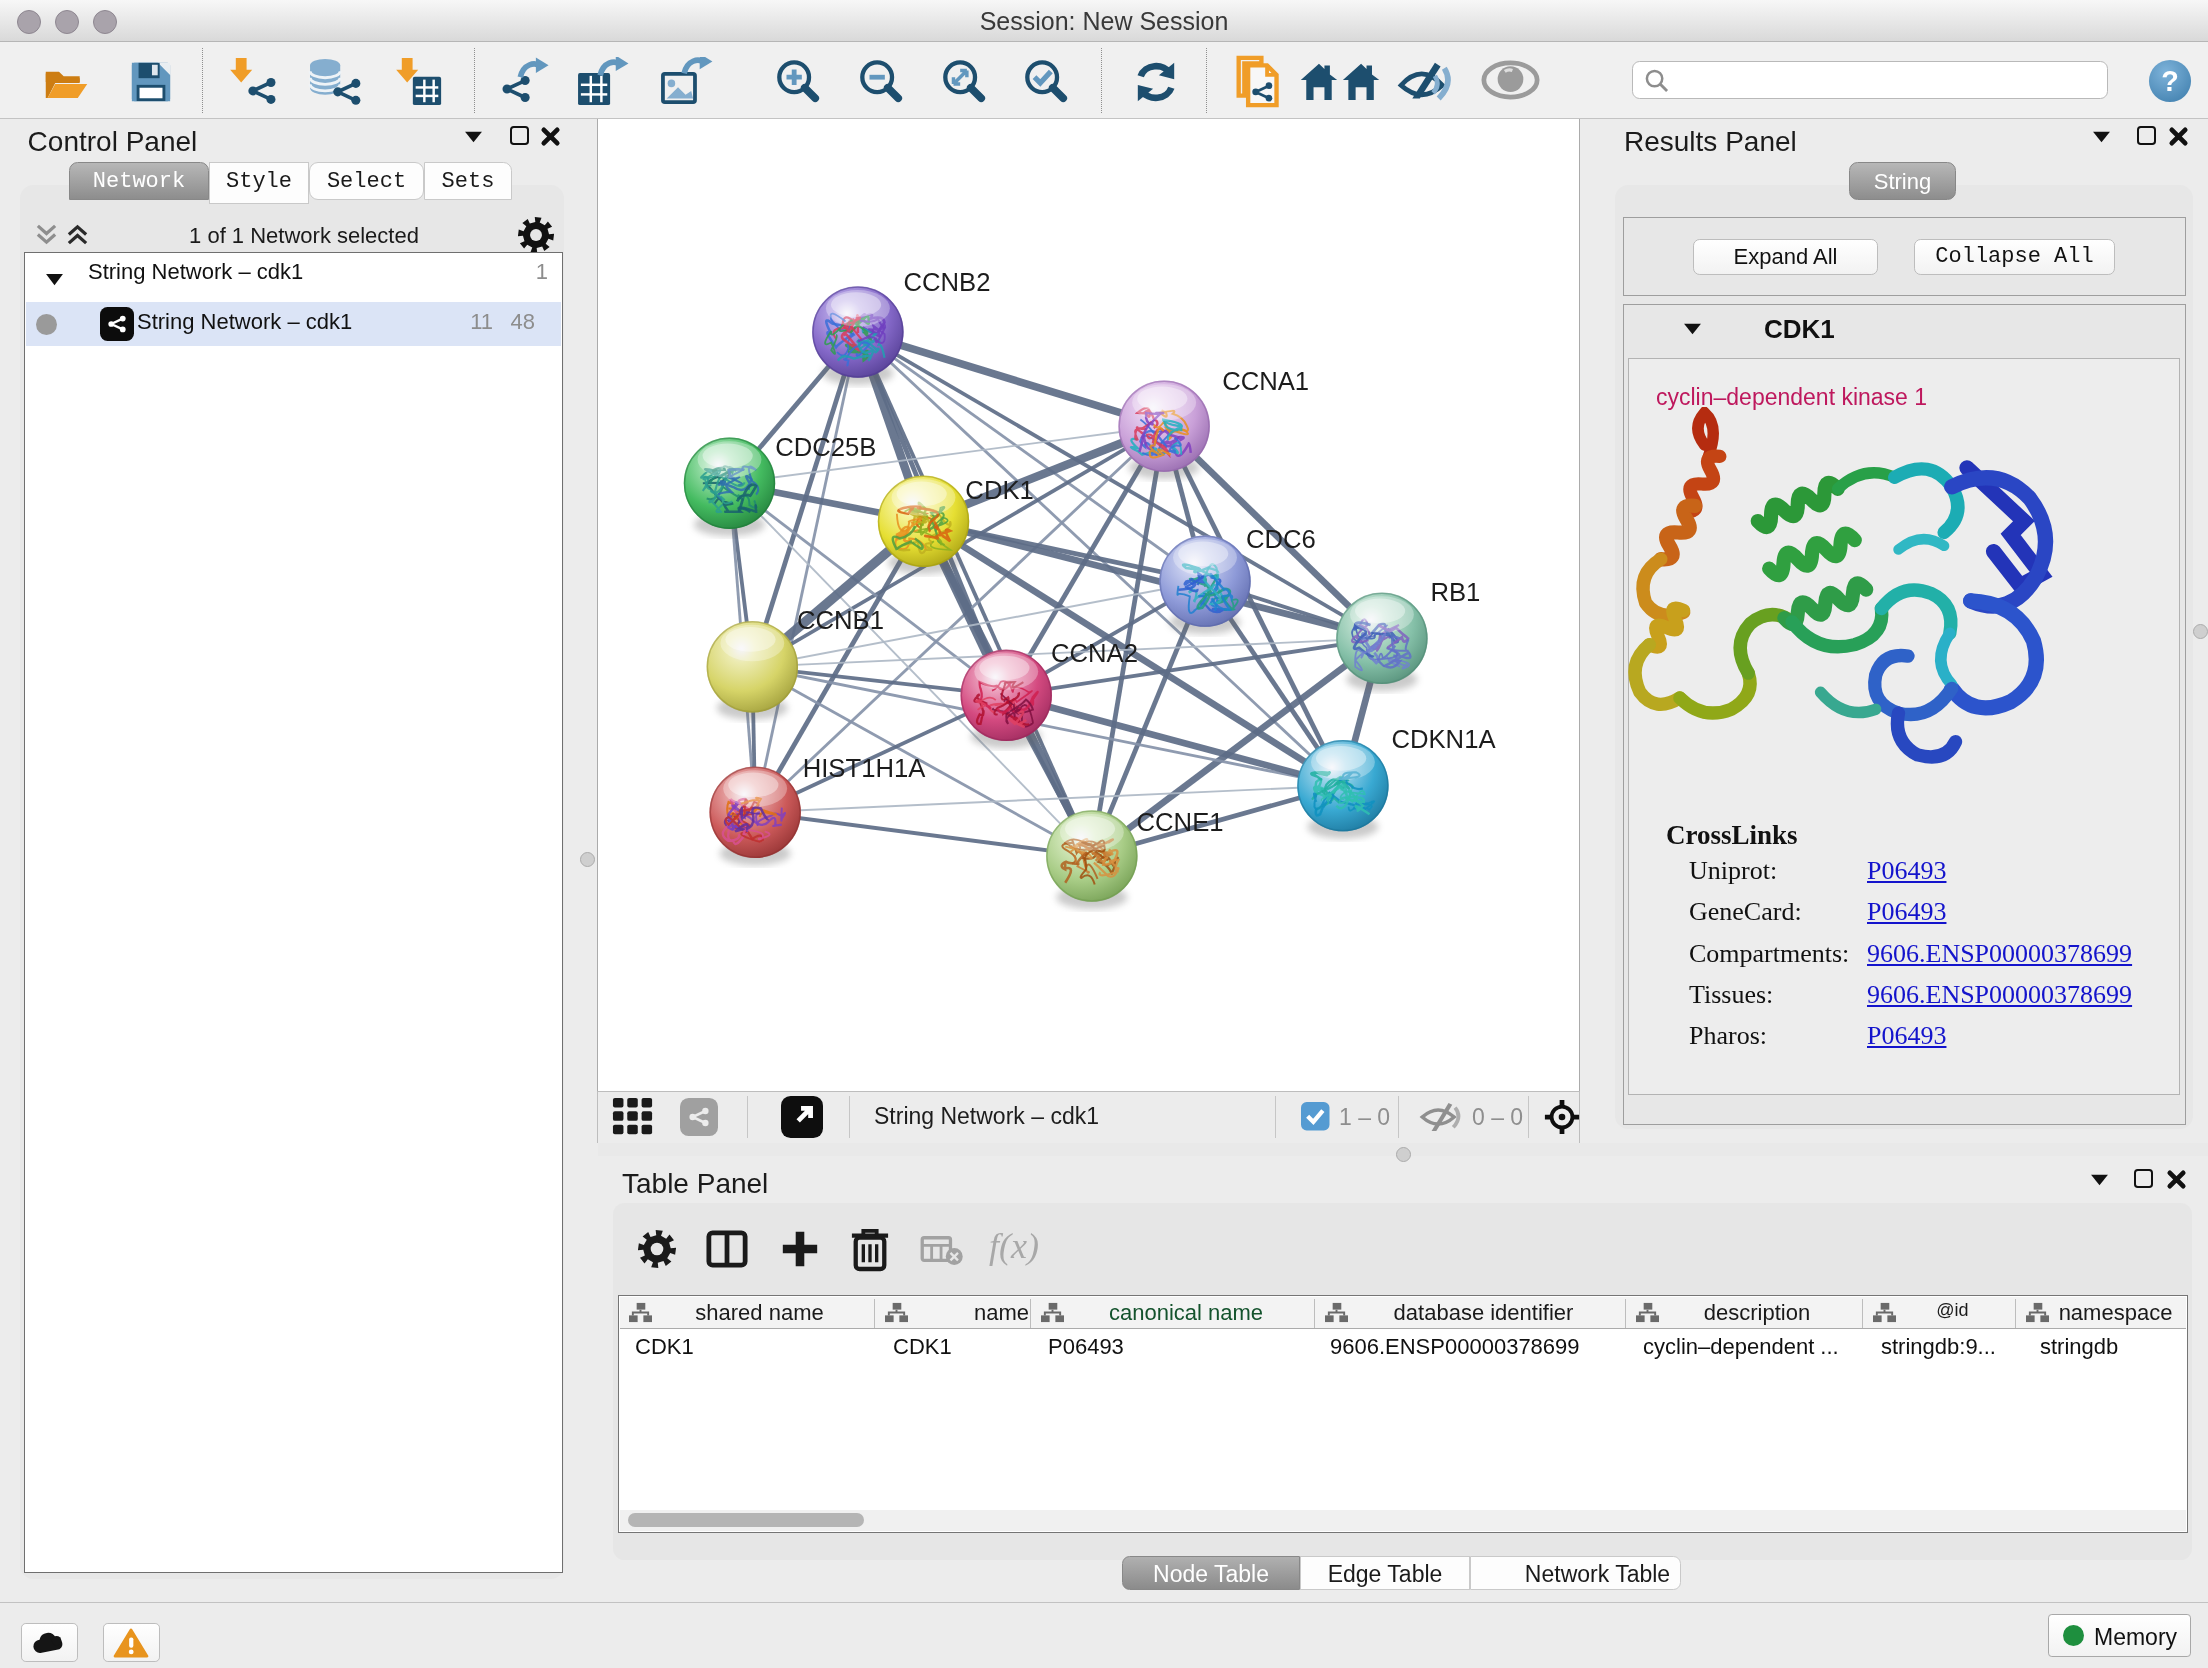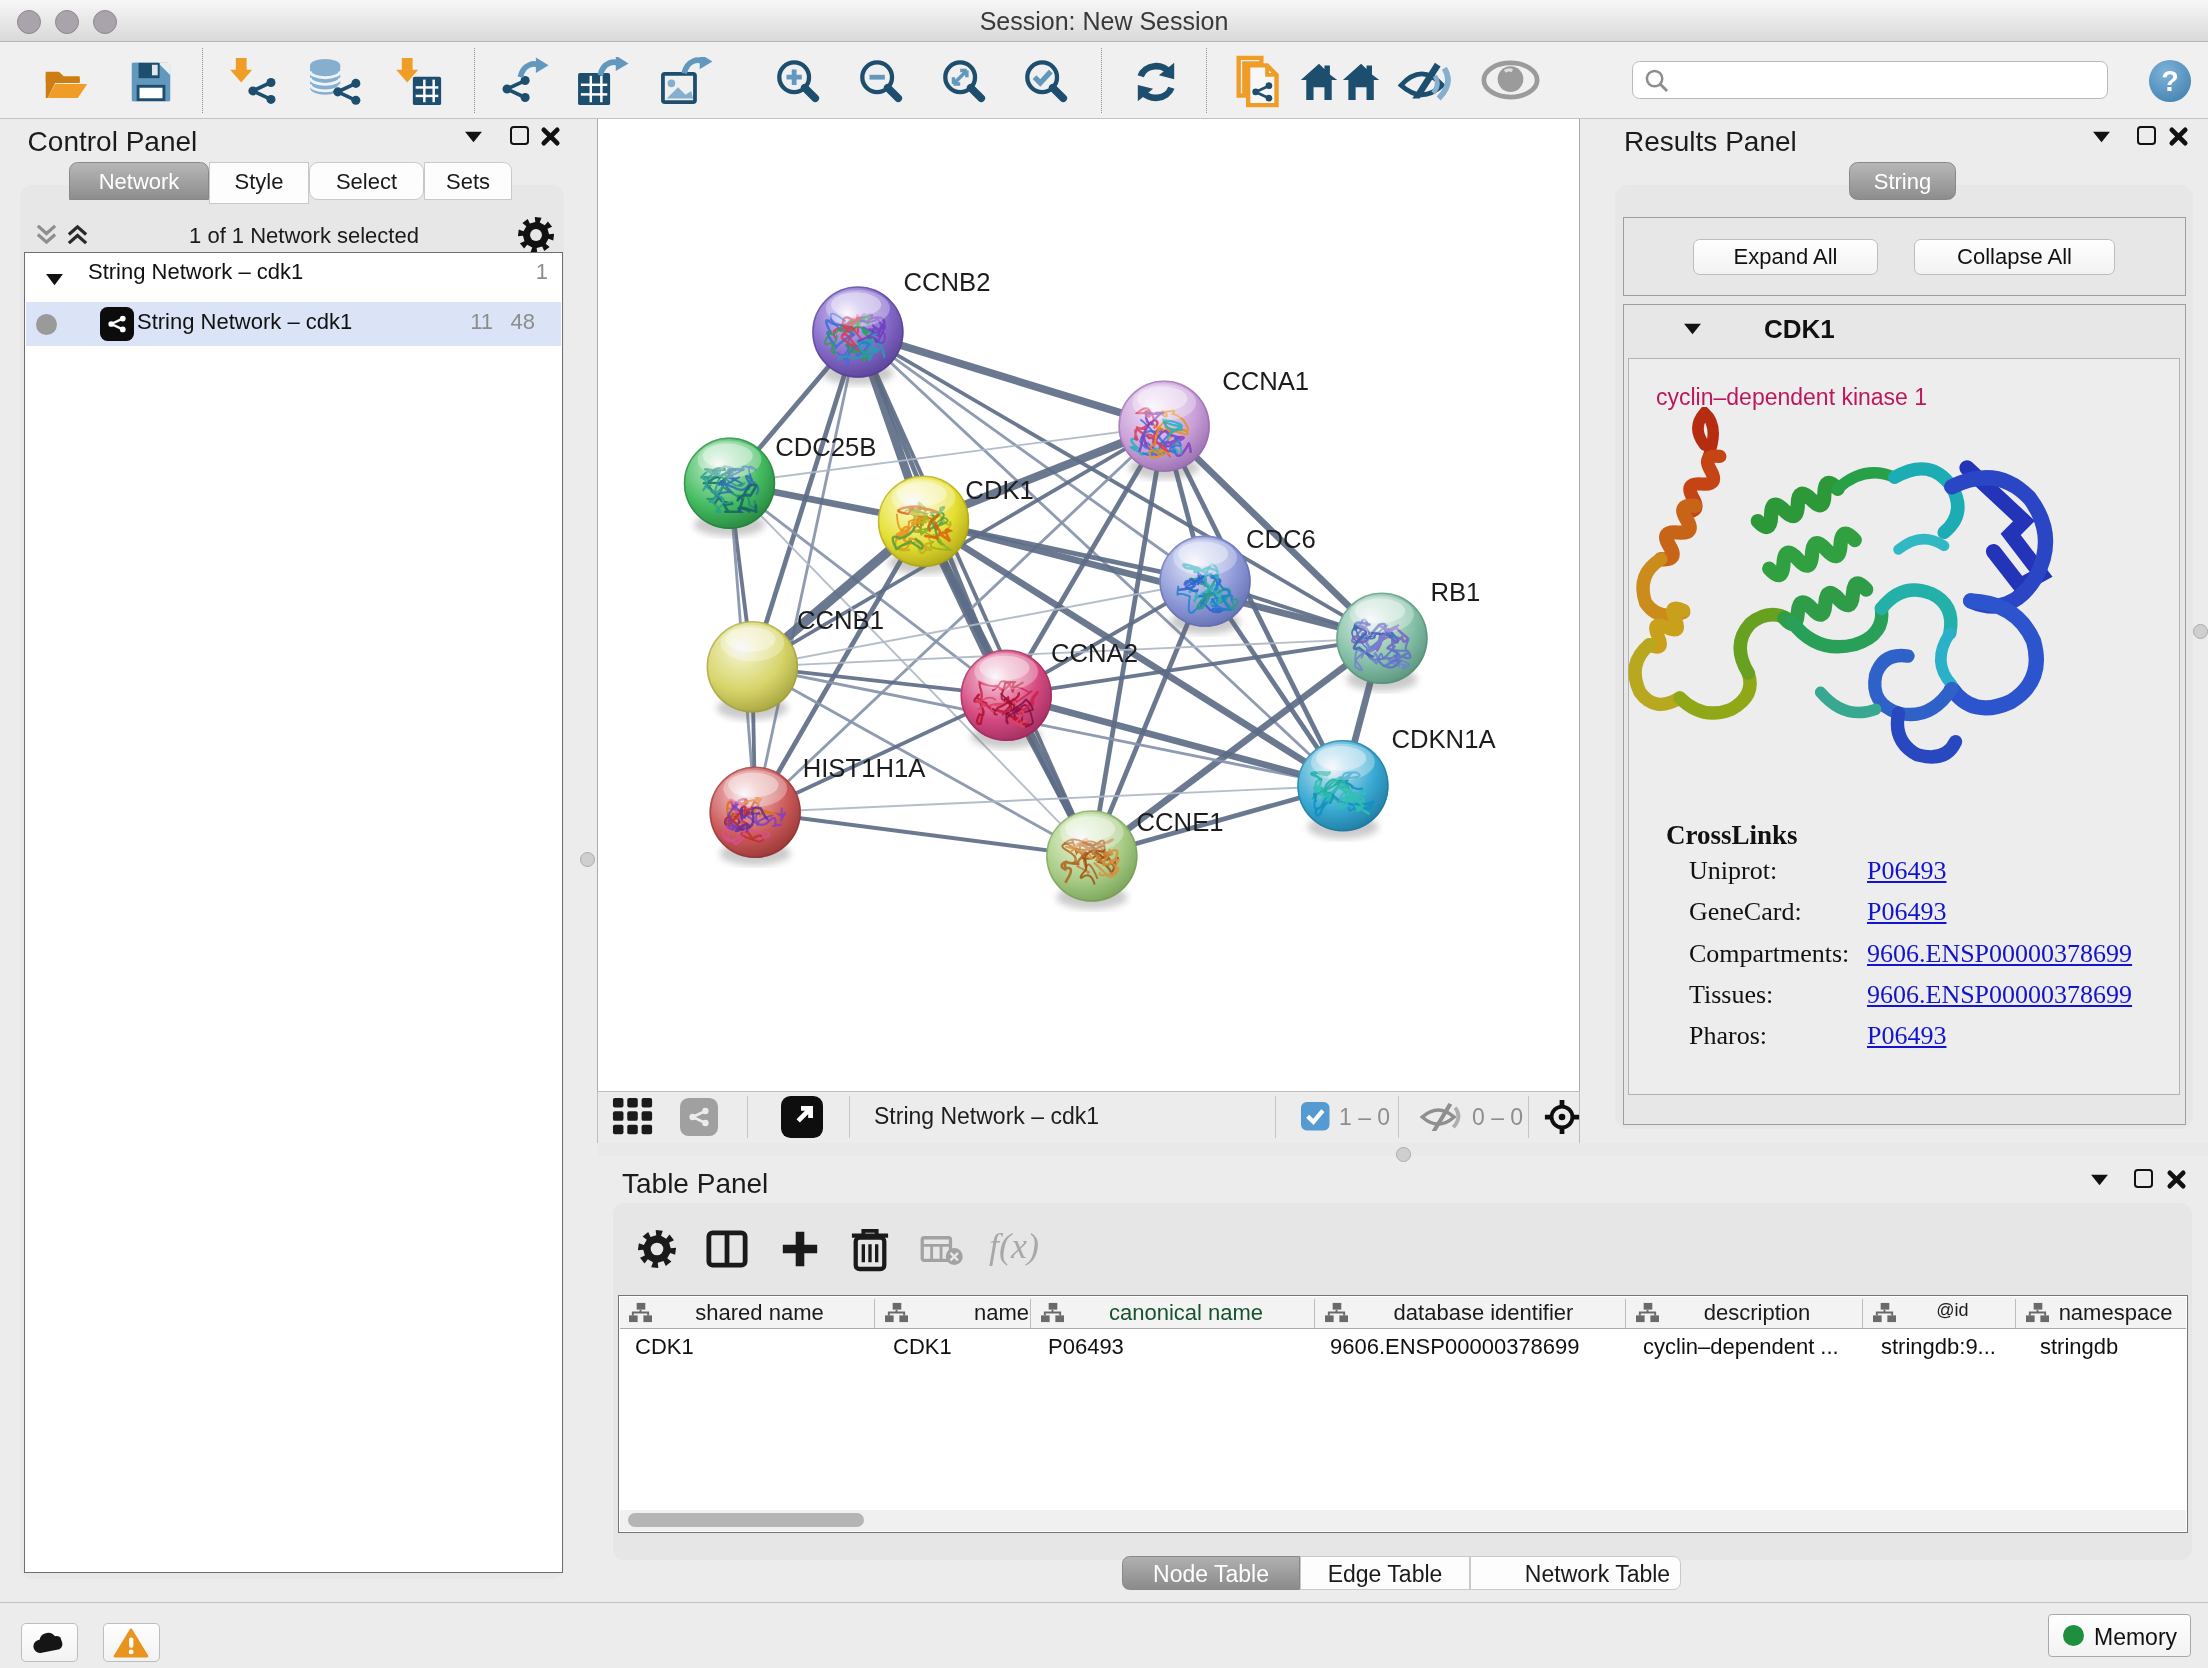--- a/index.html
+++ b/index.html
@@ -1,21 +1,21 @@
 <!DOCTYPE html>
 <html style="font-size:15px"><head><meta charset="utf-8">
 <style>
 html,body{margin:0;padding:0;}
 body{width:2208px;height:1668px;position:relative;overflow:hidden;background:#ececec;
  font-family:"Liberation Sans",sans-serif;-webkit-font-smoothing:antialiased;}
 .abs{position:absolute;}
 .tl{position:absolute;border-radius:50%;width:24px;height:24px;background:#a9a3ab;border:1.4px solid #8e8791;box-sizing:border-box;}
 .panel-title{font-size:28px;color:#1b1b1b;}
 .tab{position:absolute;box-sizing:border-box;text-align:center;font-size:22px;color:#1a1a1a;
- background:#fdfdfd;border:1px solid #c9c9c9;}
+ background:#fdfdfd;border:1px solid #c9c9c9;font-family:Liberation Mono, monospace;}
 .tabsel{background:linear-gradient(#b7b7b7,#8d8d8d);color:#fff;border:1px solid #888;}
 .btn{position:absolute;box-sizing:border-box;background:linear-gradient(#ffffff,#f2f2f2);border:1.4px solid #bdbdbd;border-radius:6.7px;text-align:center;}
 svg{display:block}
 .serif{font-family:"Liberation Serif",serif;}
 </style></head>
 <body>
 
 <div class="abs" style="left:0;top:0;width:2208px;height:41px;background:linear-gradient(#f7f7f7,#d9d9d9);border-bottom:1px solid #b6b6b6;"></div>
 <div class="tl" style="left:17px;top:9.5px;"></div>
 <div class="tl" style="left:55px;top:9.5px;"></div>
@@ -592,21 +592,21 @@
 <div class="abs" style="left:2137px;top:126px;width:19px;height:19px;border:2.9px solid #111;border-radius:3.8px;box-sizing:border-box;"></div>
 <svg class="abs" style="left:2168px;top:126px" width="21" height="21" viewBox="0 0 22 22">
     <path d="M4 4 L18 18 M18 4 L4 18" stroke="#111" stroke-width="5" stroke-linecap="round"></path>
   </svg>
 
 <div class="abs" style="left:1615px;top:185px;width:578px;height:944px;background:#e7e7e7;border-radius:13.3px;"></div>
 <div class="abs" style="left:1849px;top:162px;width:107px;height:38px;line-height:38px;border-radius:8.6px;background:linear-gradient(#b7b7b7,#8d8d8d);color:#fff;font-size:22px;text-align:center;border:1px solid #888;box-sizing:border-box;">String</div>
 
 <div class="abs" style="left:1623px;top:217px;width:563px;height:79px;border:1.4px solid #9e9e9e;box-sizing:border-box;"></div>
 <div class="btn" style="left:1693px;top:239px;width:185px;height:36px;line-height:33px;font-size:22px;color:#111;">Expand All</div>
-<div class="btn" style="left:1914px;top:239px;width:201px;height:36px;line-height:33px;font-size:22px;color:#111;">Collapse All</div>
+<div class="btn" style="left:1914px;top:239px;width:201px;height:36px;line-height:33px;font-size:22px;color:#111;font-family:Liberation Mono, monospace;">Collapse All</div>
 
 <div class="abs" style="left:1623px;top:304px;width:563px;height:821px;border:1.4px solid #9e9e9e;box-sizing:border-box;"></div>
 <svg class="abs" style="left:1682px;top:321px" width="21" height="15" viewBox="0 0 22 16">
     <path d="M2 3 L20 3 L11 14 Z" fill="#111"></path>
   </svg>
 <div class="abs" style="left:1764px;top:314px;font-size:26px;font-weight:bold;color:#111;">CDK1</div>
 <div class="abs" style="left:1628px;top:358px;width:552px;height:737px;background:#ededed;border:1.4px solid #b3b3b3;box-sizing:border-box;"></div>
 <div class="abs" style="left:1656px;top:384px;font-size:23px;color:#be185d;">cyclin–dependent kinase 1</div>
 <svg class="abs" style="left:1617px;top:407px" width="447" height="366" viewBox="0 0 470 385">
     <g fill="none" stroke-linecap="round">

